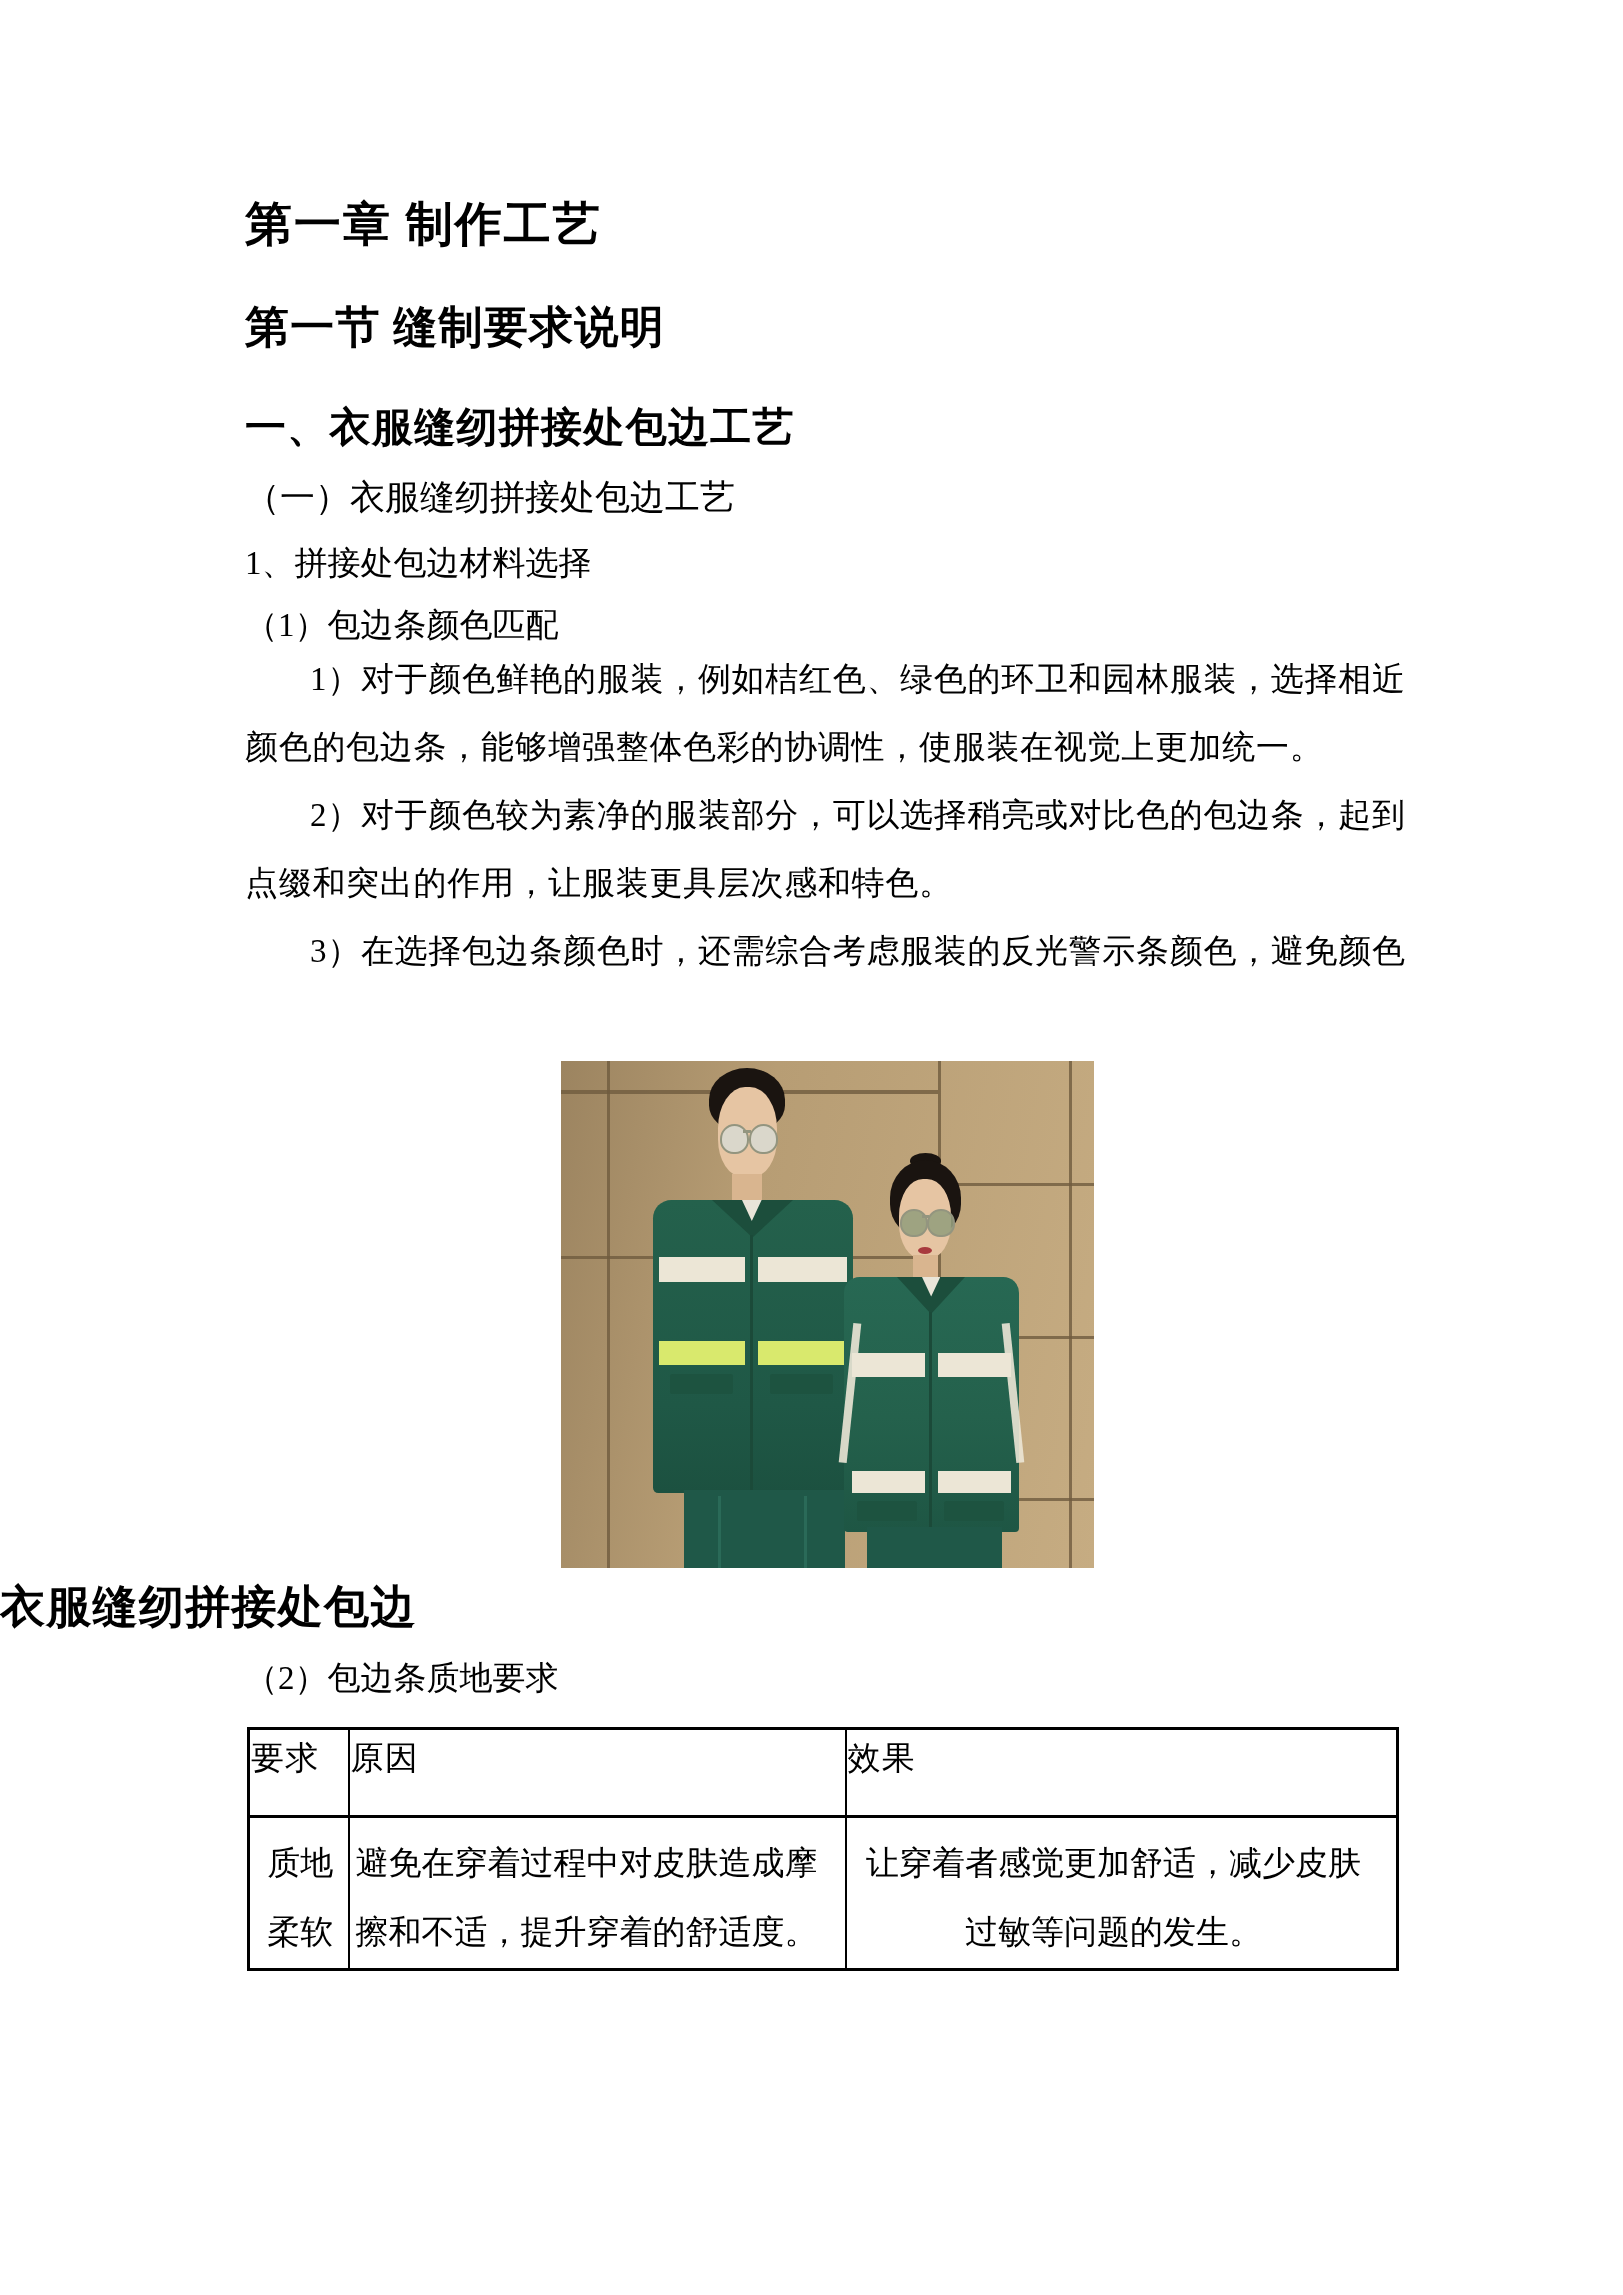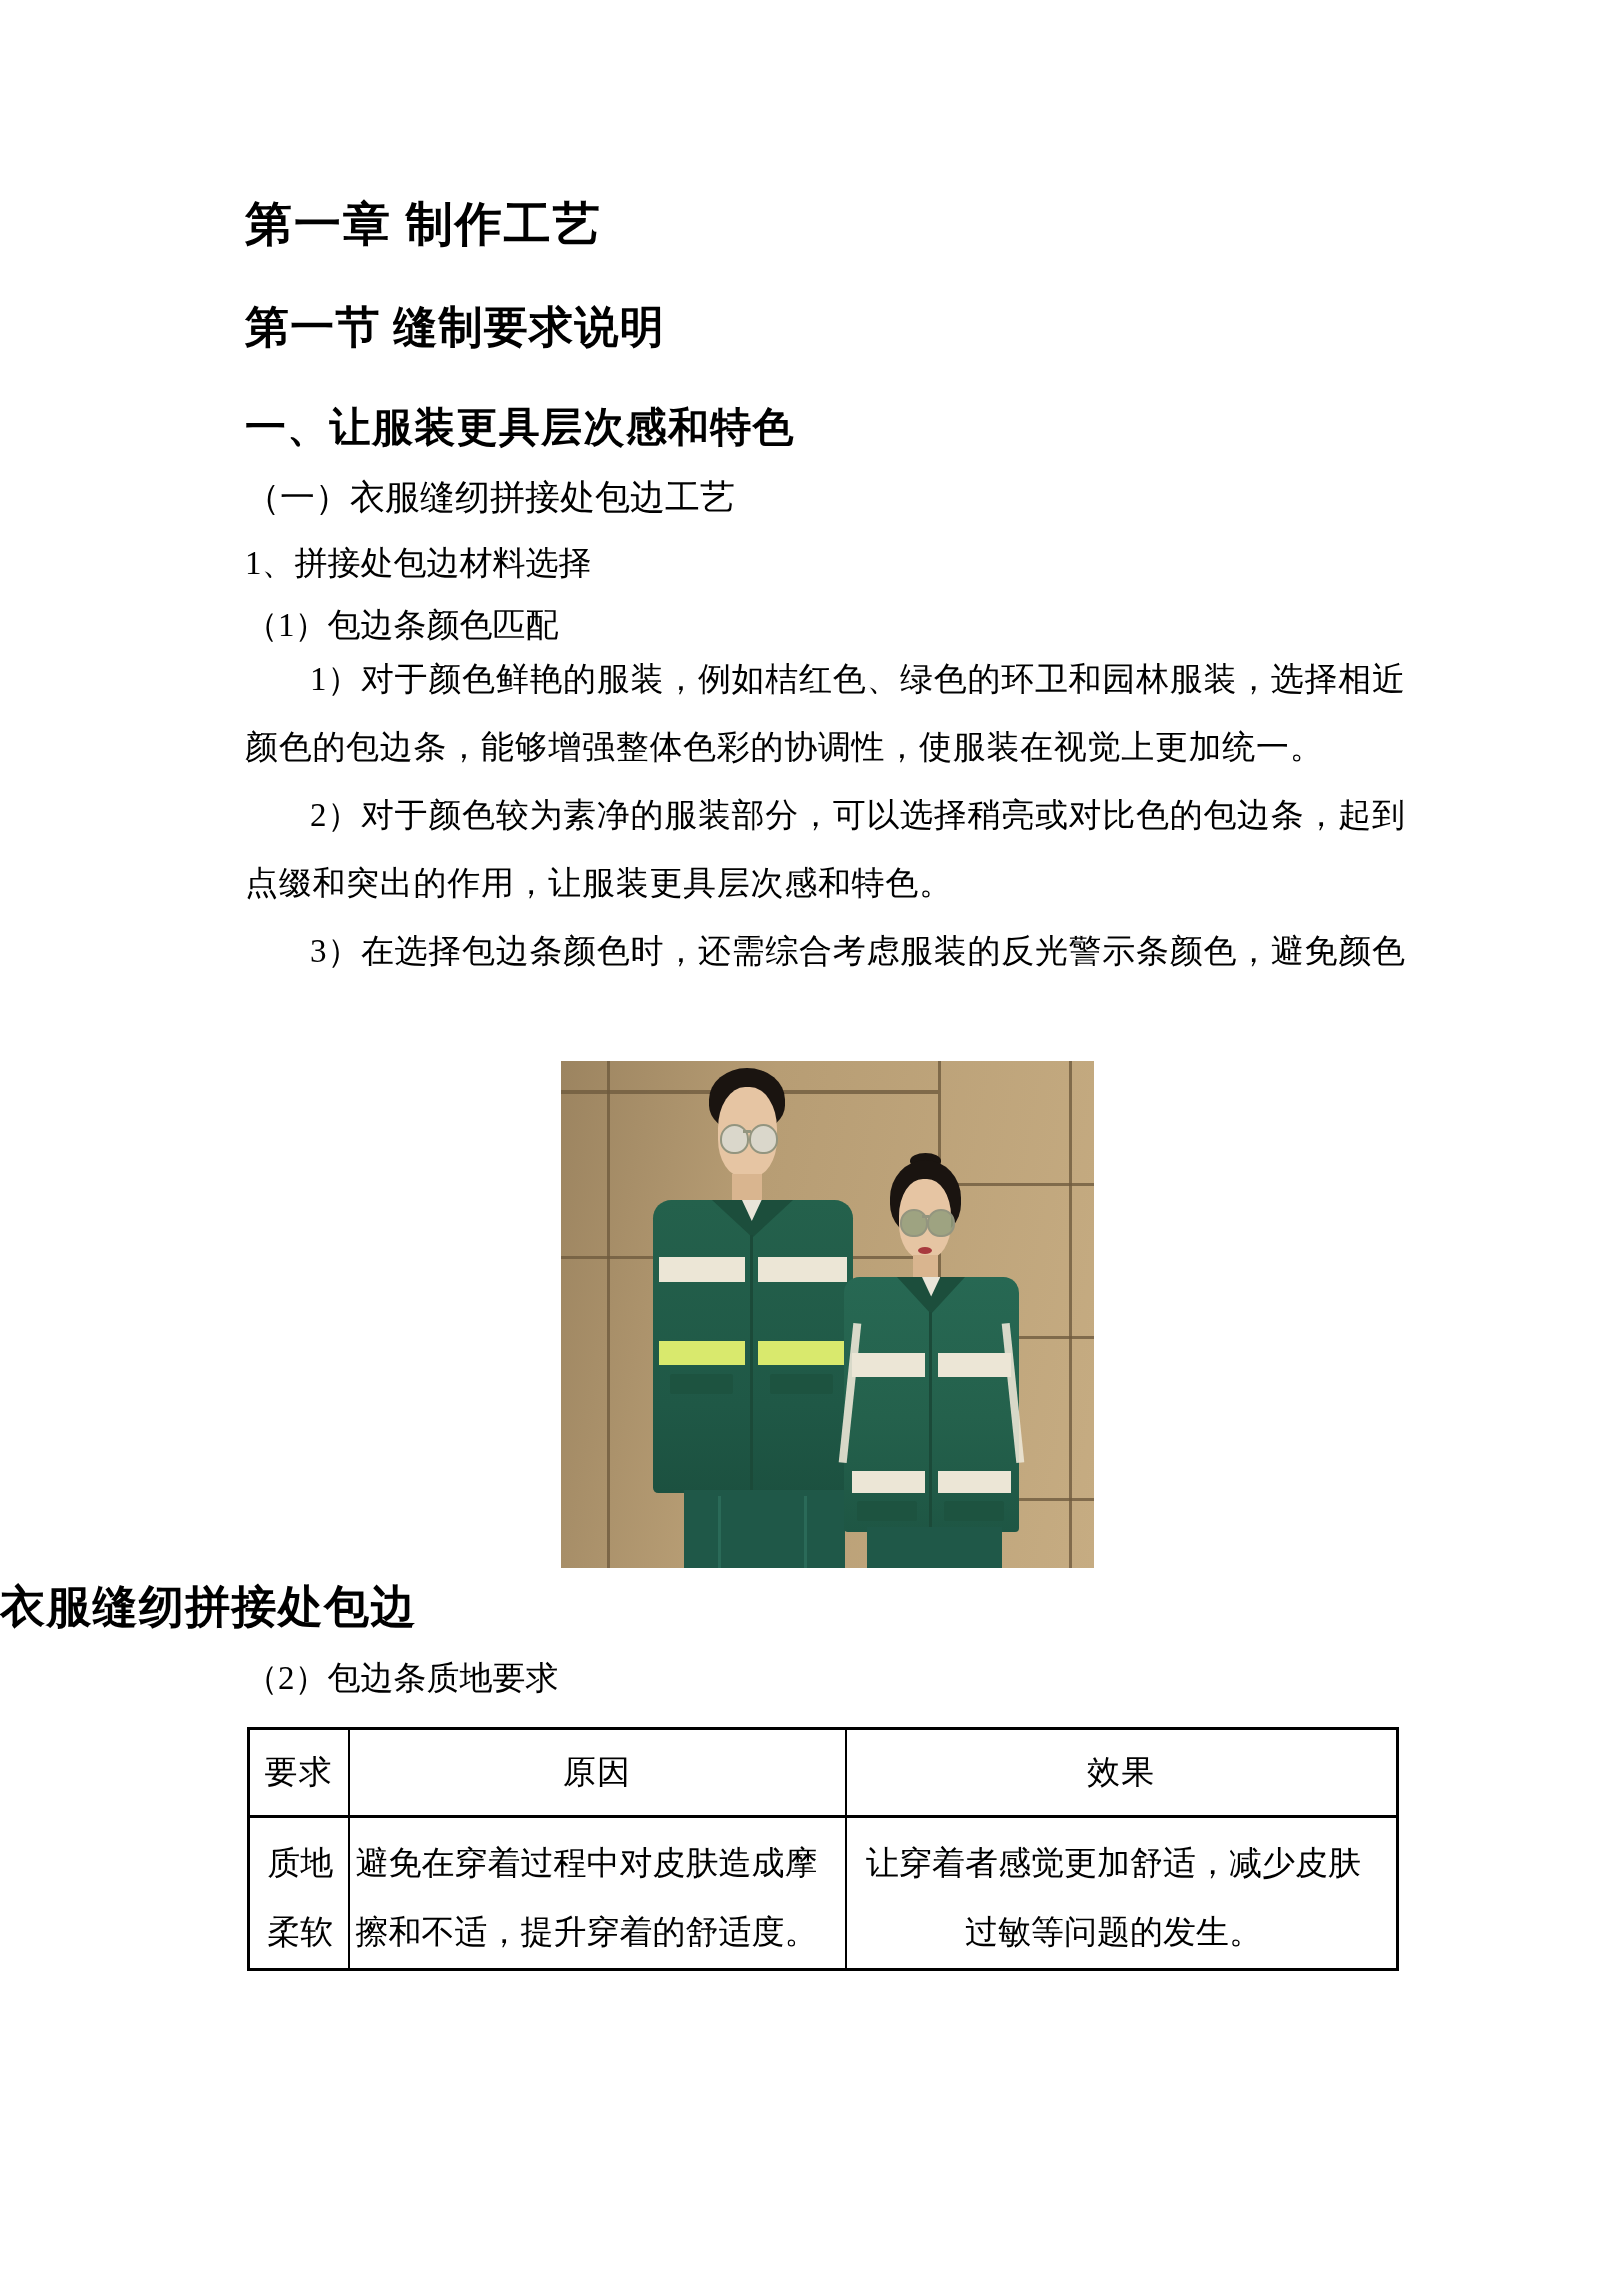--- a/index.html
+++ b/index.html
@@ -77,37 +77,37 @@
   .w-pock-r{left:383px;top:440px;width:60px;height:19.6px;background:#1d5340;border-radius:2.6px;}
   .w-arm-l{left:285px;top:262px;width:7.9px;height:140px;background:var(--stripe-white,#ece6d6);transform:rotate(6deg);opacity:.9;}
   .w-arm-r{left:448px;top:262px;width:7.9px;height:140px;background:var(--stripe-white,#ece6d6);transform:rotate(-6deg);opacity:.9;}
   .w-pants{left:306px;top:466px;width:135px;height:41px;background:var(--pants,#1f5848);}
   
   .caption{left:0;top:1578px;width:1623px;font-size:45px;line-height:1.3;letter-spacing:1.3px;font-weight:bold;}
   
   .spec-table{left:247px;top:1727px;width:1149px;border-collapse:collapse;table-layout:fixed;
               font-size:33px;border:3.9px solid #000;}
   .spec-table td{border:2px solid #000;box-sizing:border-box;vertical-align:top;}
-  .spec-table .head td{height:88px;text-align:center;padding-top:23px;line-height:38px;border-bottom-width:3.3px;letter-spacing:1.3px;}
+  .spec-table .head td{height:88px;padding-top:9px;line-height:38px;border-bottom-width:3.3px;letter-spacing:1.3px;}
   .spec-table .brow td{height:147px;padding-top:10.5px;line-height:69px;}
   .col-req{width:100px;}
   .col-reason{width:497px;}
   .col-effect{width:552px;}
   .cell-req{text-align:center;padding-left:3px;padding-right:0;}
   .cell-reason{text-align:left;padding-left:6px;padding-right:9.2px;}
   .cell-effect{text-align:center;padding-left:10.5px;padding-right:26px;}
 </style>
 </head>
 <body>
 
 <div class="page">
 
   <div class="abs h-chapter">第一章 制作工艺</div>
   <div class="abs h-section">第一节 缝制要求说明</div>
-  <div class="abs h-sub1">一、让服装更具层次感和特色</div>
+  <div class="abs h-sub1">一、衣服缝纫拼接处包边工艺</div>
   <div class="abs h-sub2">（一）衣服缝纫拼接处包边工艺</div>
   <div class="abs h-sub3">1、拼接处包边材料选择</div>
   <div class="abs h-item">（1）包边条颜色匹配</div>
 
   <div class="abs bodytext">
     <p class="para">
       <span class="pline first">1）对于颜色鲜艳的服装，例如桔红色、绿色的环卫和园林服装，选择相近</span>
       <span class="pline">颜色的包边条，能够增强整体色彩的协调性，使服装在视觉上更加统一。</span>
     </p>
     <p class="para">

